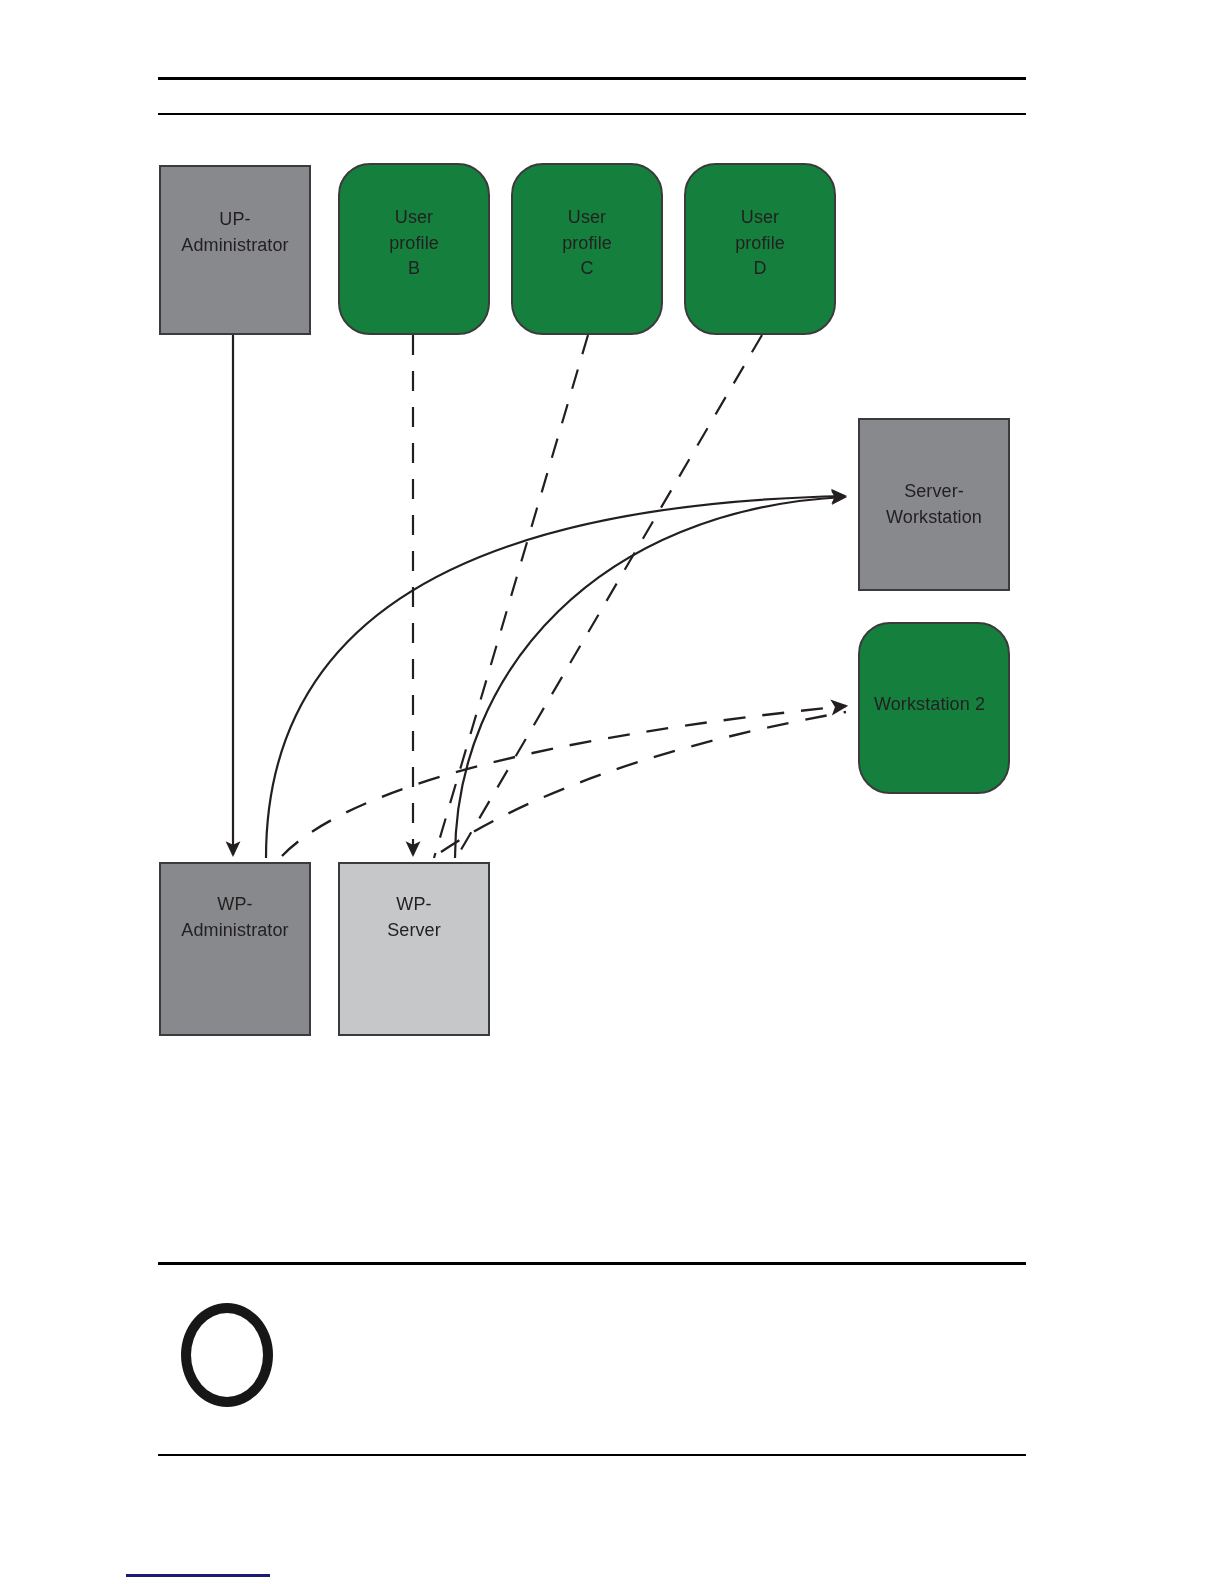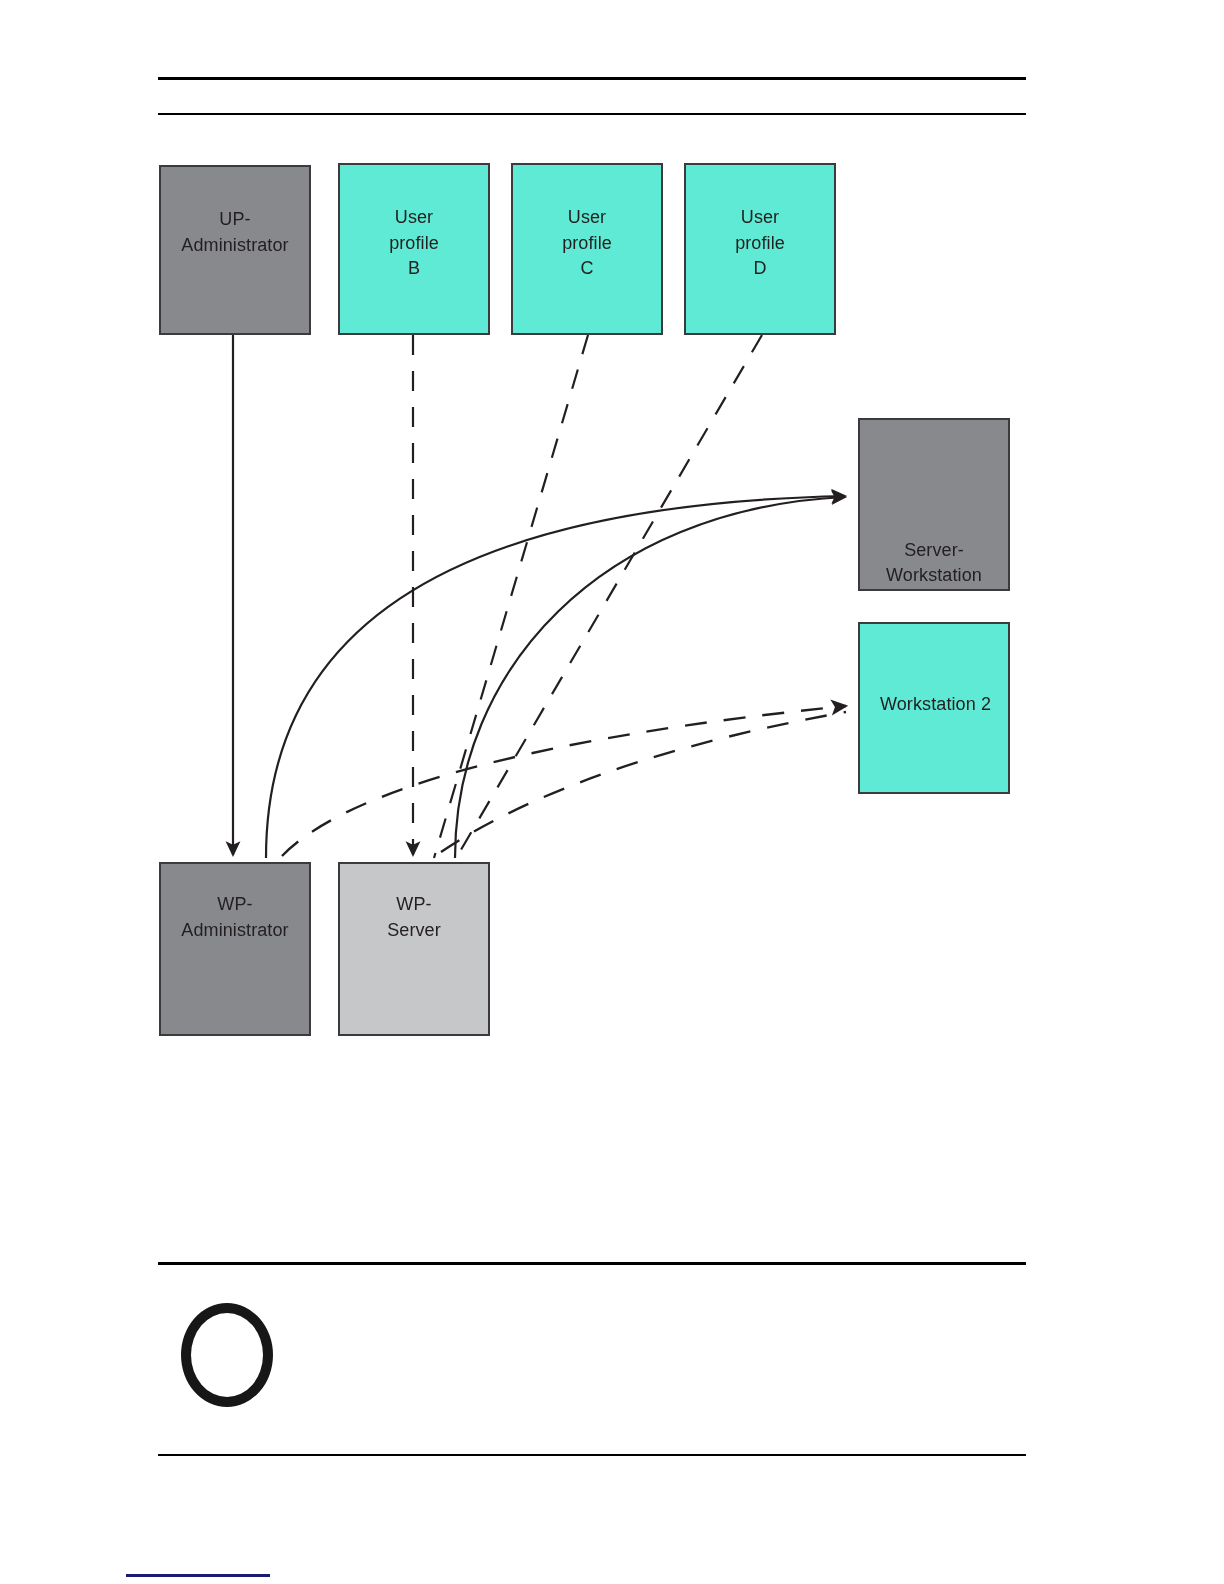--- a/index.html
+++ b/index.html
@@ -50,29 +50,29 @@
     line-height: 1.42;
     letter-spacing: 0.1px;
     color: #231f20;
     text-align: center;
     white-space: pre-line;
   }
   .node .node-label { display: block; }
 
   .node.fill-dark  { background: #88898c; }
   .node.fill-light { background: #c6c7c9; }
-  .node.fill-white { background: #5eead4; }
+  .node.fill-white { background: #15803d; border-radius: 32px; }
 
   
   .node.top-row { justify-content: flex-start; padding-top: 40px; }
   
   .node.bottom-row { justify-content: flex-start; padding-top: 28px; }
   
-  .node.right-mid { justify-content: flex-end; }
-  .node.right-low { justify-content: flex-start; padding-top: 68px; align-items: flex-start; padding-left: 20px; text-align: left; }
+  .node.right-mid { justify-content: center; }
+  .node.right-low { justify-content: flex-start; padding-top: 68px; align-items: flex-start; padding-left: 14px; text-align: left; }
 
   
   #node-up-administrator   { left: 159px; top: 165px;  width: 152px; height: 170px; }
   #node-user-profile-b     { left: 338px; top: 163px;  width: 152px; height: 172px; }
   #node-user-profile-c     { left: 511px; top: 163px;  width: 152px; height: 172px; }
   #node-user-profile-d     { left: 684px; top: 163px;  width: 152px; height: 172px; }
   #node-server-workstation { left: 858px; top: 418px;  width: 152px; height: 173px; }
   #node-workstation-2      { left: 858px; top: 622px;  width: 152px; height: 172px; }
   #node-wp-administrator   { left: 159px; top: 862px;  width: 152px; height: 174px; }
   #node-wp-server          { left: 338px; top: 862px;  width: 152px; height: 174px; }

